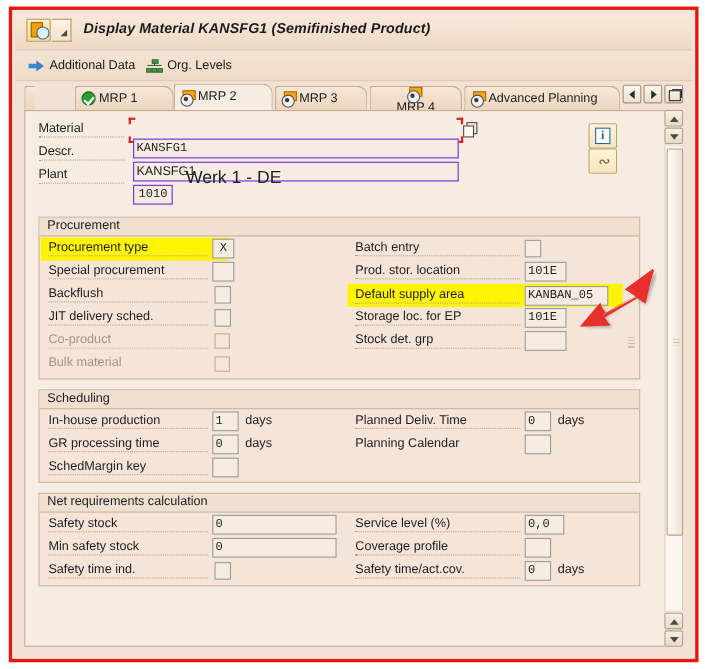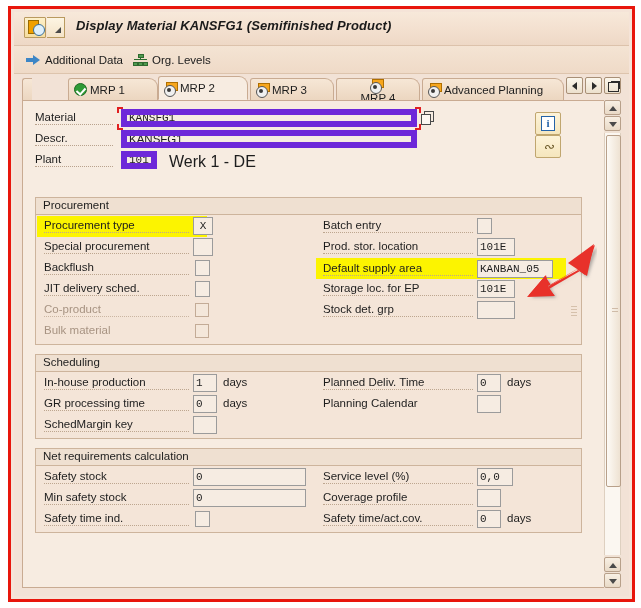--- a/index.html
+++ b/index.html
@@ -247,24 +247,24 @@
   .hdr { position: absolute; left: 12px; top: 8px; }
   .frow { position: relative; height: 19px; margin-bottom: 2px; }
   .flabel {
     position: absolute; left: 0; top: 2px;
     font-size: 11.5px; color: #1d1d1d;
     border-bottom: 1px dotted #b9a28d;
     padding-bottom: 1px;
     white-space: nowrap;
   }
   .finput {
-    position: absolute; top: 0;
+    position: absolute; top: 17px;
     height: 18px;
     background: #f6ece2;
-    border: 6px solid #6d28d9;
+    border: 1px solid #6d28d9;
     font-size: 11.5px; color: #1d1d1d;
     font-family: "Liberation Sans", sans-serif;
     padding: 0 2px;
     line-height: 16px;
   }
   .finput.mono { font-family: "Liberation Mono", monospace; font-size: 11px; }
   .corner {
     position: absolute; width: 6px; height: 6px;
   }
   .corner.tl { border-left: 2px solid #e02020; border-top: 2px solid #e02020; left: 0; top: 0; }

